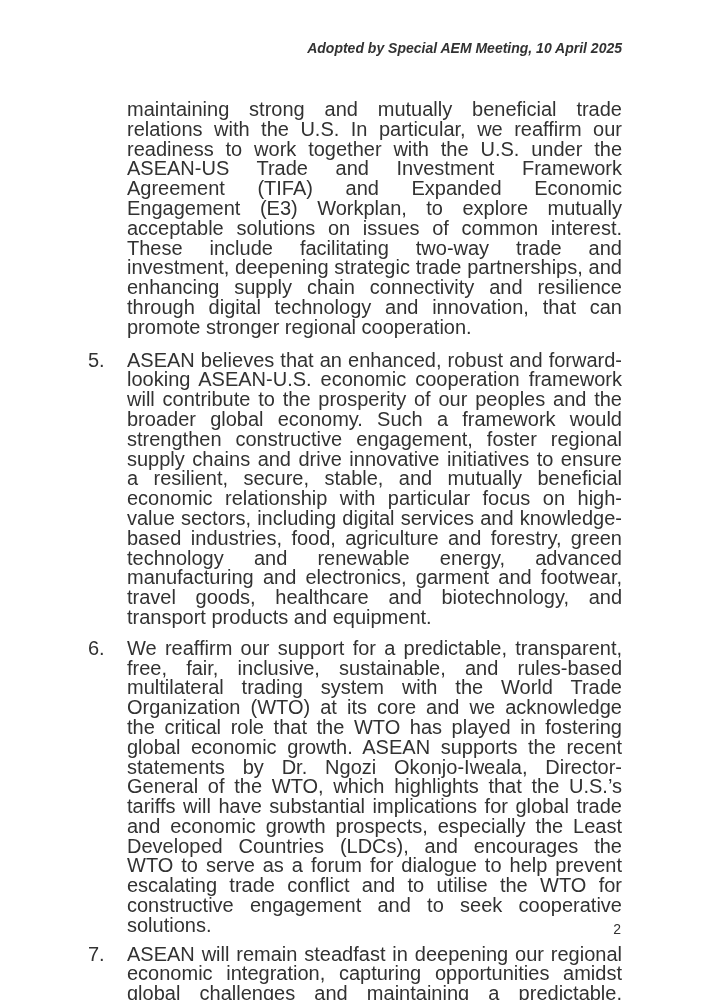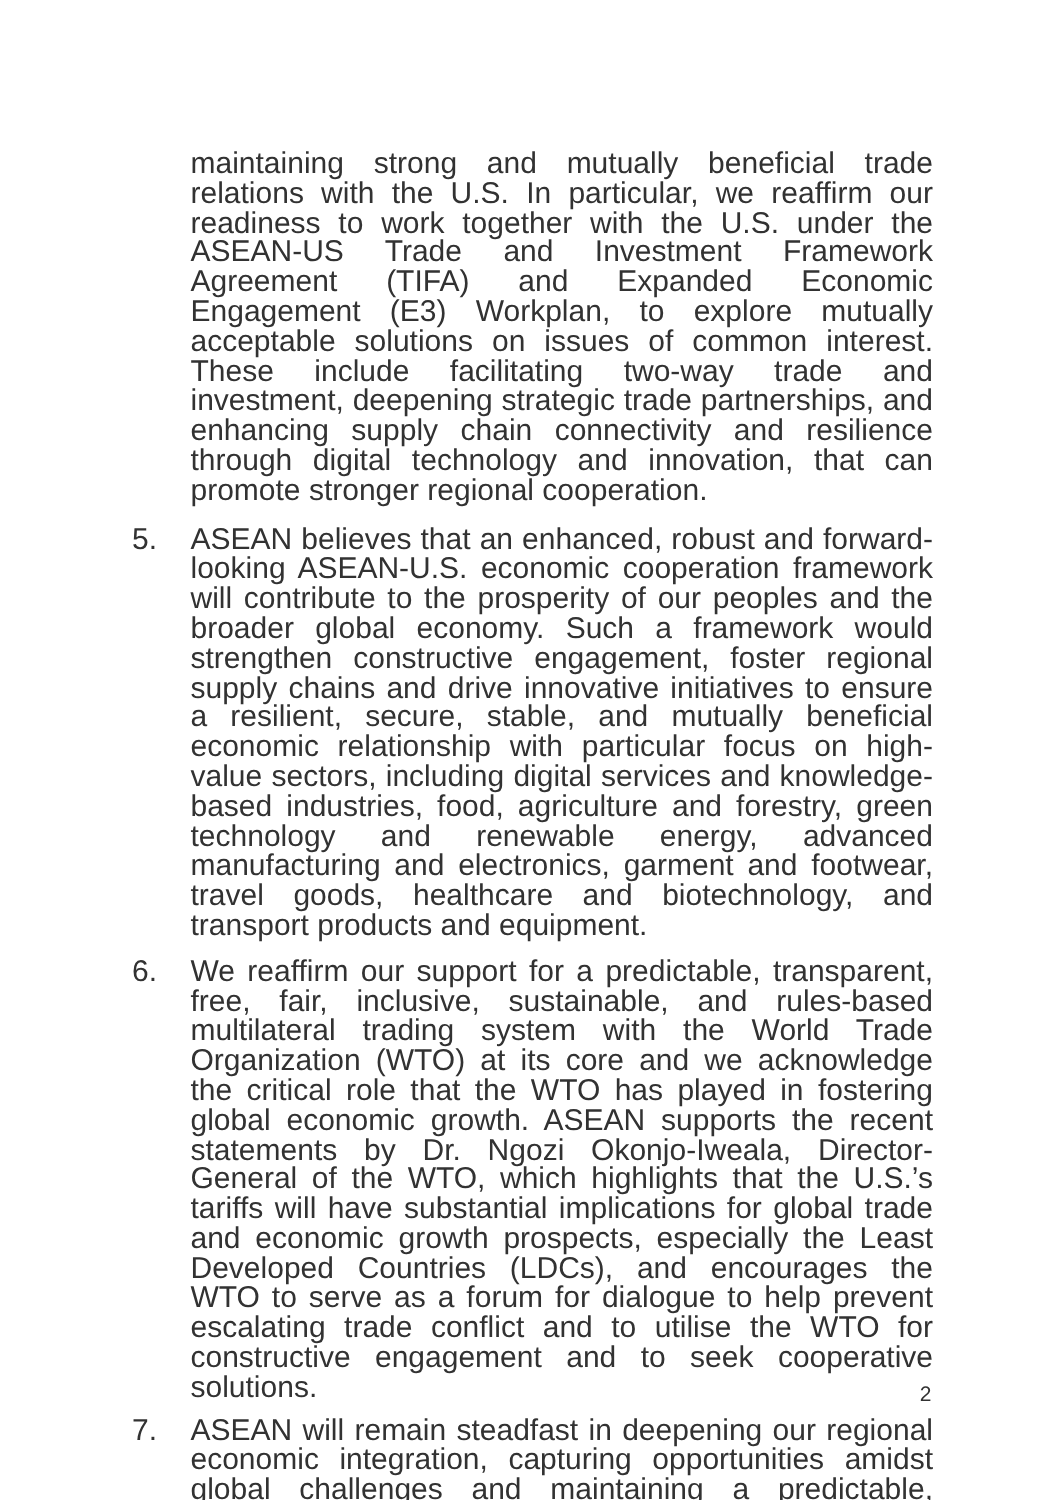--- a/index.html
+++ b/index.html
@@ -55,20 +55,21 @@
     top: 921px;
     right: 86px;
     font-size: 14px;
   }
 </style>
 </head>
 <body>
 
 <div class="page">
 
+  <div class="doc-header">Adopted by Special AEM Meeting, 10 April 2025</div>
 
   <div class="content">
 
     <p class="para">maintaining strong and mutually beneficial trade relations with the U.S. In particular, we reaffirm our readiness to work together with the U.S. under the ASEAN-US Trade and Investment Framework Agreement (TIFA) and Expanded Economic Engagement (E3) Workplan, to explore mutually acceptable solutions on issues of common interest.  These include facilitating two-way trade and investment, deepening strategic trade partnerships, and enhancing supply chain connectivity and resilience through digital technology and innovation, that can promote stronger regional cooperation.</p>
 
     <div class="item item-5">
       <span class="num">5.</span>
       <span>ASEAN believes that an enhanced, robust and forward-looking ASEAN-U.S. economic cooperation framework will contribute to the prosperity of our peoples and the broader global economy. Such a framework would strengthen constructive engagement, foster regional supply chains and drive innovative initiatives to ensure a resilient, secure, stable, and mutually beneficial economic relationship with particular focus on high-value sectors, including digital services and knowledge-based industries, food, agriculture and forestry, green technology and renewable energy, advanced manufacturing and electronics, garment and footwear, travel goods, healthcare and biotechnology, and transport products and equipment.</span>
     </div>
 

